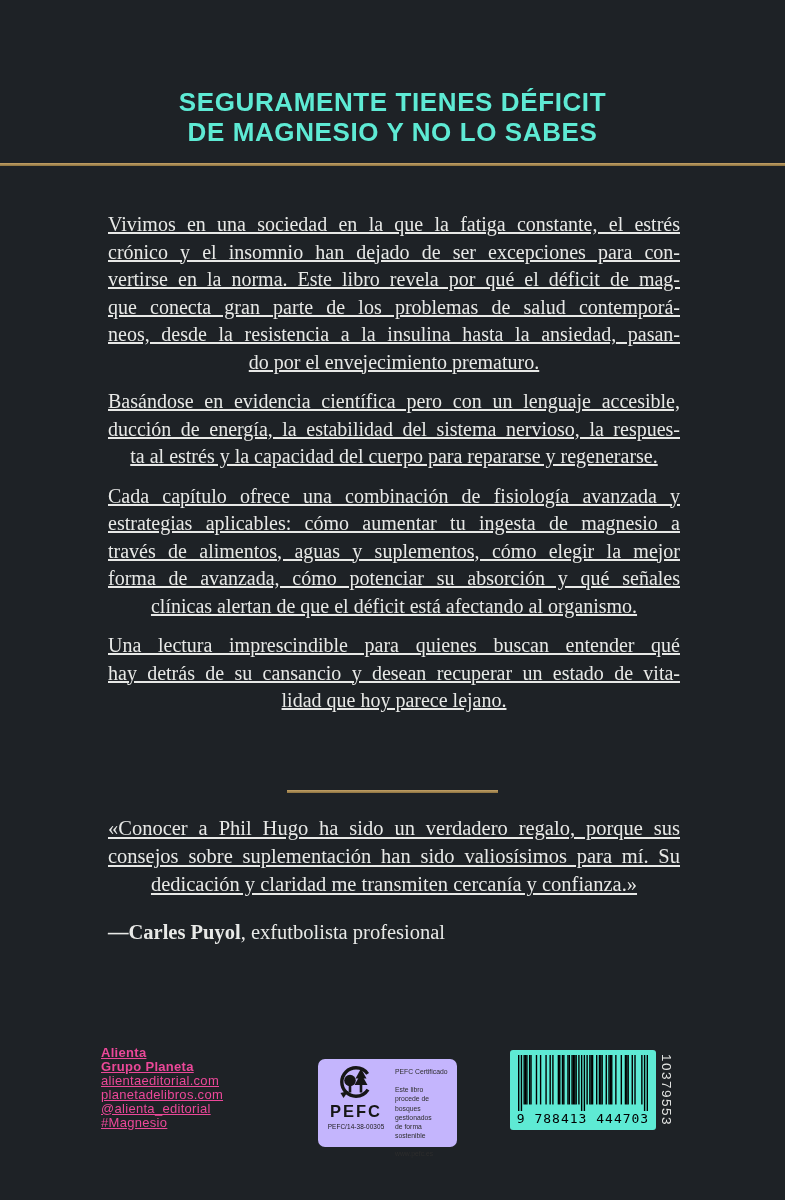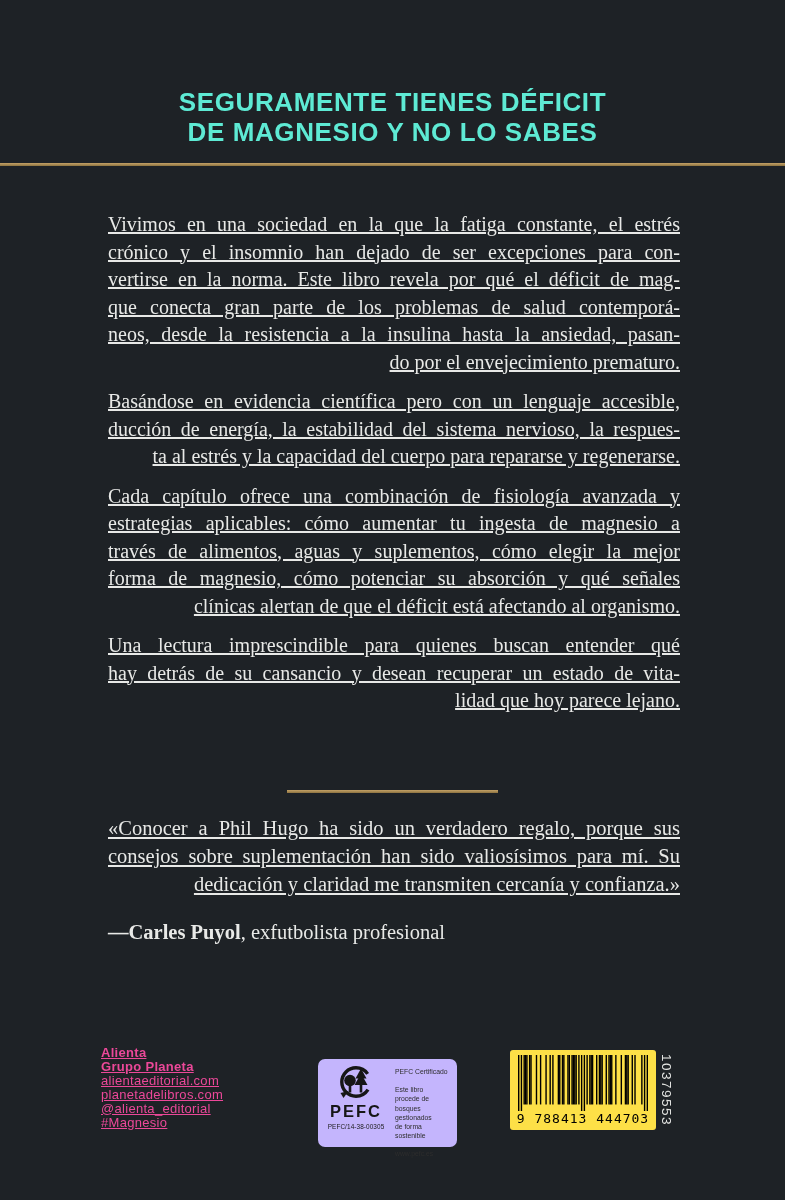--- a/index.html
+++ b/index.html
@@ -27,21 +27,21 @@
   .copy{
     position:absolute;left:108px;width:572px;
     font-family:"Liberation Serif","DejaVu Serif",serif;
     color:#e8e9e7;
     font-size:20px;line-height:27.5px;text-decoration:underline;
   }
   .content{top:211px;}
   .para{margin:0 0 12px 0;}
   .tline{white-space:nowrap;}
   .tline.just{text-align:justify;text-align-last:justify;}
-  .tline.last{text-align:right;}
+  .tline.last{text-align:center;}
   
   .rule-short{
     position:absolute;top:790px;left:287px;width:211px;height:3px;
     background:linear-gradient(#c4a267,#8d7340);
   }
   .quote{top:814px;line-height:28px;font-size:20.5px;}
   .attribution{
     position:absolute;left:108px;top:921px;
     font-family:"Liberation Serif","DejaVu Serif",serif;
     font-size:20.5px;color:#e8e9e7;
@@ -73,21 +73,21 @@
   .pefc-right{
     flex:1;display:flex;flex-direction:column;
     padding-left:8px;padding-top:2px;
     font-size:6.8px;line-height:9.2px;color:#2d2d2d;
   }
   .pefc-title{margin-bottom:9px;}
   .pefc-desc{margin-bottom:9px;}
   .pefc-url{margin-top:auto;}
   .barcode-box{
     position:absolute;left:510px;top:1050px;width:146px;height:80px;
-    background:#fde047;border-radius:3px;
+    background:#5eead4;border-radius:3px;
     box-sizing:border-box;padding:5px 8px 2px 8px;
     display:flex;flex-direction:column;align-items:center;
   }
   .barcode-bars{width:100%;height:56px;display:block;}
   .barcode-digits{
     font-family:"DejaVu Sans Mono","Liberation Mono",monospace;
     font-size:13px;color:#000;letter-spacing:1px;
     line-height:15px;margin-top:0px;white-space:nowrap;
   }
   .side-number{
@@ -120,21 +120,21 @@
       </div>
       <div class="para">
         <div class="tline just">Basándose en evidencia científica pero con un lenguaje accesible,</div>
         <div class="tline just">ducción de energía, la estabilidad del sistema nervioso, la respues-</div>
         <div class="tline last">ta al estrés y la capacidad del cuerpo para repararse y regenerarse.</div>
       </div>
       <div class="para">
         <div class="tline just">Cada capítulo ofrece una combinación de fisiología avanzada y</div>
         <div class="tline just">estrategias aplicables: cómo aumentar tu ingesta de magnesio a</div>
         <div class="tline just">través de alimentos, aguas y suplementos, cómo elegir la mejor</div>
-        <div class="tline just">forma de magnesio, cómo potenciar su absorción y qué señales</div>
+        <div class="tline just">forma de avanzada, cómo potenciar su absorción y qué señales</div>
         <div class="tline last">clínicas alertan de que el déficit está afectando al organismo.</div>
       </div>
       <div class="para">
         <div class="tline just">Una lectura imprescindible para quienes buscan entender qué</div>
         <div class="tline just">hay detrás de su cansancio y desean recuperar un estado de vita-</div>
         <div class="tline last">lidad que hoy parece lejano.</div>
       </div>
     </div>
 
   <div class="rule-short"></div>

